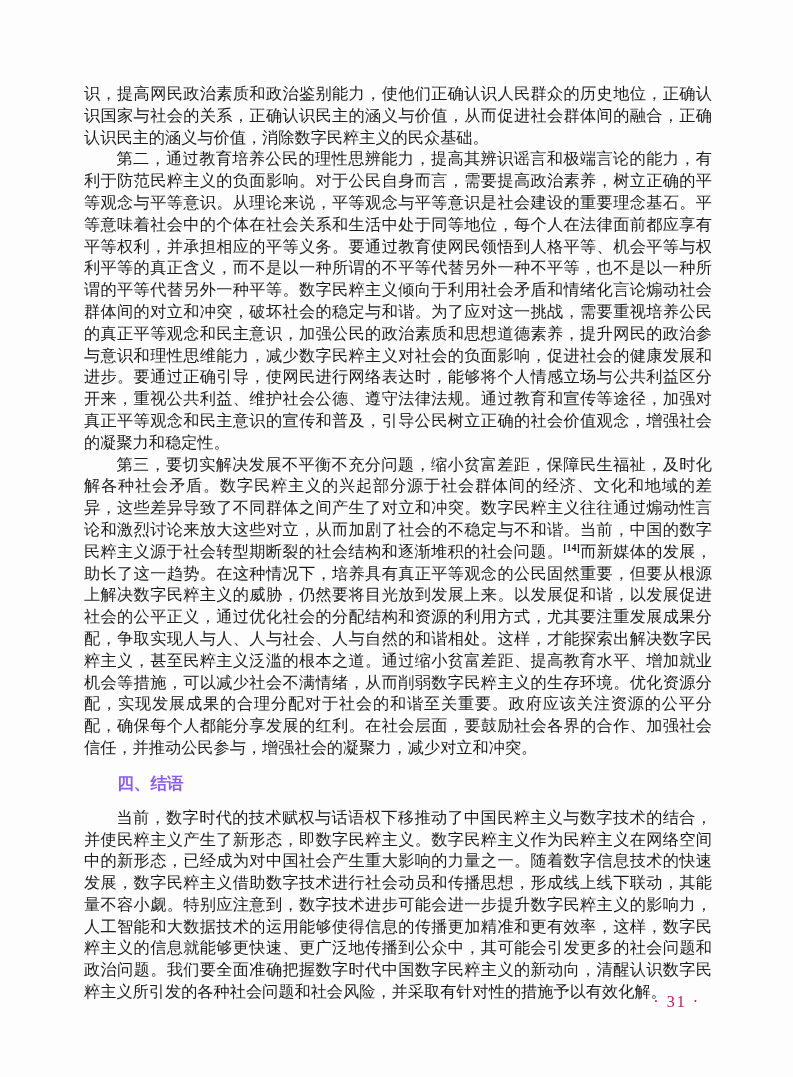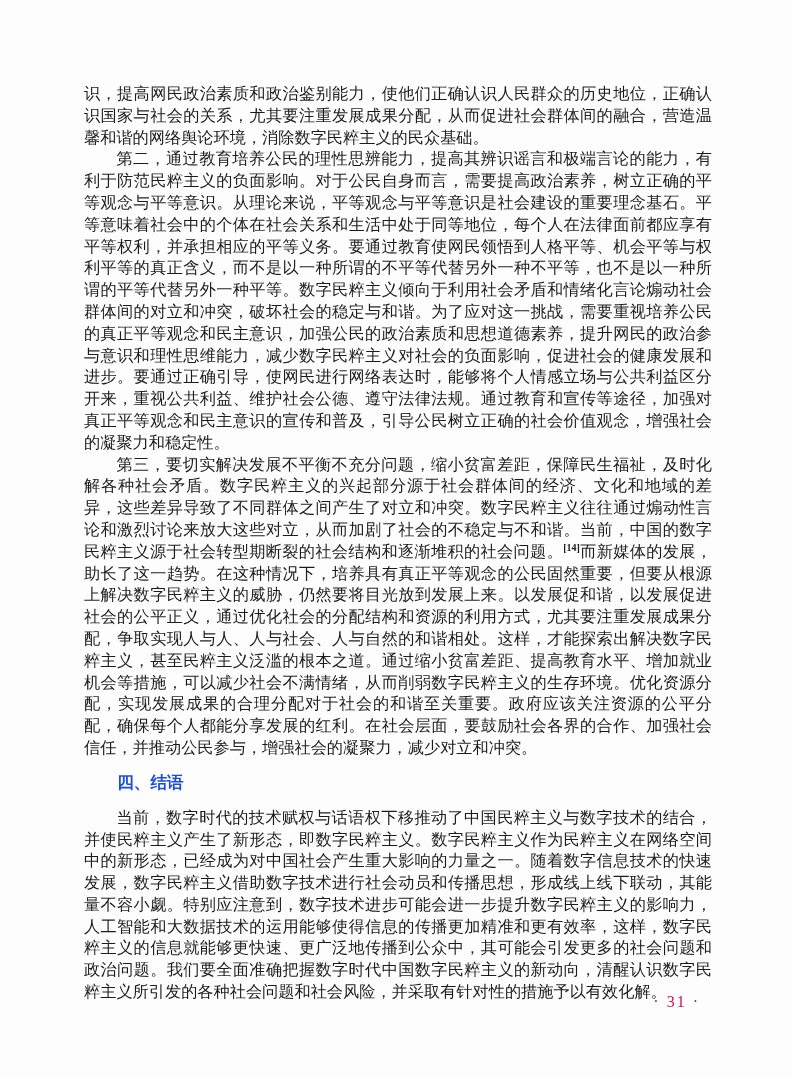--- a/index.html
+++ b/index.html
@@ -33,25 +33,25 @@
   .para {
     margin: 0;
     text-indent: 2em;
   }
   .para.first {
     text-indent: 0;
   }
   .section-heading {
     margin: 13px 0 13px 0;
     padding-left: 2em;
-    font-family: Liberation Mono, monospace;
+    font-family: Liberation Serif, serif;
     font-weight: bold;
     font-size: 16.6px;
     line-height: 22px;
-    color: #1d4ed8;
+    color: #8b5cf6;
     text-indent: 0;
   }
   .cite-sup {
     font-size: 10px;
     line-height: 0;
     vertical-align: 6px;
     letter-spacing: 0;
     font-weight: bold;
   }
   .page-number {
@@ -64,21 +64,21 @@
     letter-spacing: 2px;
   }
 </style>
 </head>
 <body>
 
 <div class="sheet">
 
   <div class="text-block">
 
-    <p class="para first">识，提高网民政治素质和政治鉴别能力，使他们正确认识人民群众的历史地位，正确认识国家与社会的关系，尤其要注重发展成果分配，从而促进社会群体间的融合，营造温馨和谐的网络舆论环境，消除数字民粹主义的民众基础。</p>
+    <p class="para first">识，提高网民政治素质和政治鉴别能力，使他们正确认识人民群众的历史地位，正确认识国家与社会的关系，正确认识民主的涵义与价值，从而促进社会群体间的融合，正确认识民主的涵义与价值，消除数字民粹主义的民众基础。</p>
 
     <p class="para">第二，通过教育培养公民的理性思辨能力，提高其辨识谣言和极端言论的能力，有利于防范民粹主义的负面影响。对于公民自身而言，需要提高政治素养，树立正确的平等观念与平等意识。从理论来说，平等观念与平等意识是社会建设的重要理念基石。平等意味着社会中的个体在社会关系和生活中处于同等地位，每个人在法律面前都应享有平等权利，并承担相应的平等义务。要通过教育使网民领悟到人格平等、机会平等与权利平等的真正含义，而不是以一种所谓的不平等代替另外一种不平等，也不是以一种所谓的平等代替另外一种平等。数字民粹主义倾向于利用社会矛盾和情绪化言论煽动社会群体间的对立和冲突，破坏社会的稳定与和谐。为了应对这一挑战，需要重视培养公民的真正平等观念和民主意识，加强公民的政治素质和思想道德素养，提升网民的政治参与意识和理性思维能力，减少数字民粹主义对社会的负面影响，促进社会的健康发展和进步。要通过正确引导，使网民进行网络表达时，能够将个人情感立场与公共利益区分开来，重视公共利益、维护社会公德、遵守法律法规。通过教育和宣传等途径，加强对真正平等观念和民主意识的宣传和普及，引导公民树立正确的社会价值观念，增强社会的凝聚力和稳定性。</p>
 
     <p class="para"><span>第三，要切实解决发展不平衡不充分问题，缩小贫富差距，保障民生福祉，及时化解各种社会矛盾。数字民粹主义的兴起部分源于社会群体间的经济、文化和地域的差异，这些差异导致了不同群体之间产生了对立和冲突。数字民粹主义往往通过煽动性言论和激烈讨论来放大这些对立，从而加剧了社会的不稳定与不和谐。当前，中国的数字民粹主义源于社会转型期断裂的社会结构和逐渐堆积的社会问题。</span><sup class="cite-sup">[14]</sup><span>而新媒体的发展，助长了这一趋势。在这种情况下，培养具有真正平等观念的公民固然重要，但要从根源上解决数字民粹主义的威胁，仍然要将目光放到发展上来。以发展促和谐，以发展促进社会的公平正义，通过优化社会的分配结构和资源的利用方式，尤其要注重发展成果分配，争取实现人与人、人与社会、人与自然的和谐相处。这样，才能探索出解决数字民粹主义，甚至民粹主义泛滥的根本之道。通过缩小贫富差距、提高教育水平、增加就业机会等措施，可以减少社会不满情绪，从而削弱数字民粹主义的生存环境。优化资源分配，实现发展成果的合理分配对于社会的和谐至关重要。政府应该关注资源的公平分配，确保每个人都能分享发展的红利。在社会层面，要鼓励社会各界的合作、加强社会信任，并推动公民参与，增强社会的凝聚力，减少对立和冲突。</span></p>
 
     <h2 class="section-heading">四、结语</h2>
 
     <p class="para">当前，数字时代的技术赋权与话语权下移推动了中国民粹主义与数字技术的结合，并使民粹主义产生了新形态，即数字民粹主义。数字民粹主义作为民粹主义在网络空间中的新形态，已经成为对中国社会产生重大影响的力量之一。随着数字信息技术的快速发展，数字民粹主义借助数字技术进行社会动员和传播思想，形成线上线下联动，其能量不容小觑。特别应注意到，数字技术进步可能会进一步提升数字民粹主义的影响力，人工智能和大数据技术的运用能够使得信息的传播更加精准和更有效率，这样，数字民粹主义的信息就能够更快速、更广泛地传播到公众中，其可能会引发更多的社会问题和政治问题。我们要全面准确把握数字时代中国数字民粹主义的新动向，清醒认识数字民粹主义所引发的各种社会问题和社会风险，并采取有针对性的措施予以有效化解。</p>
 
   </div>

